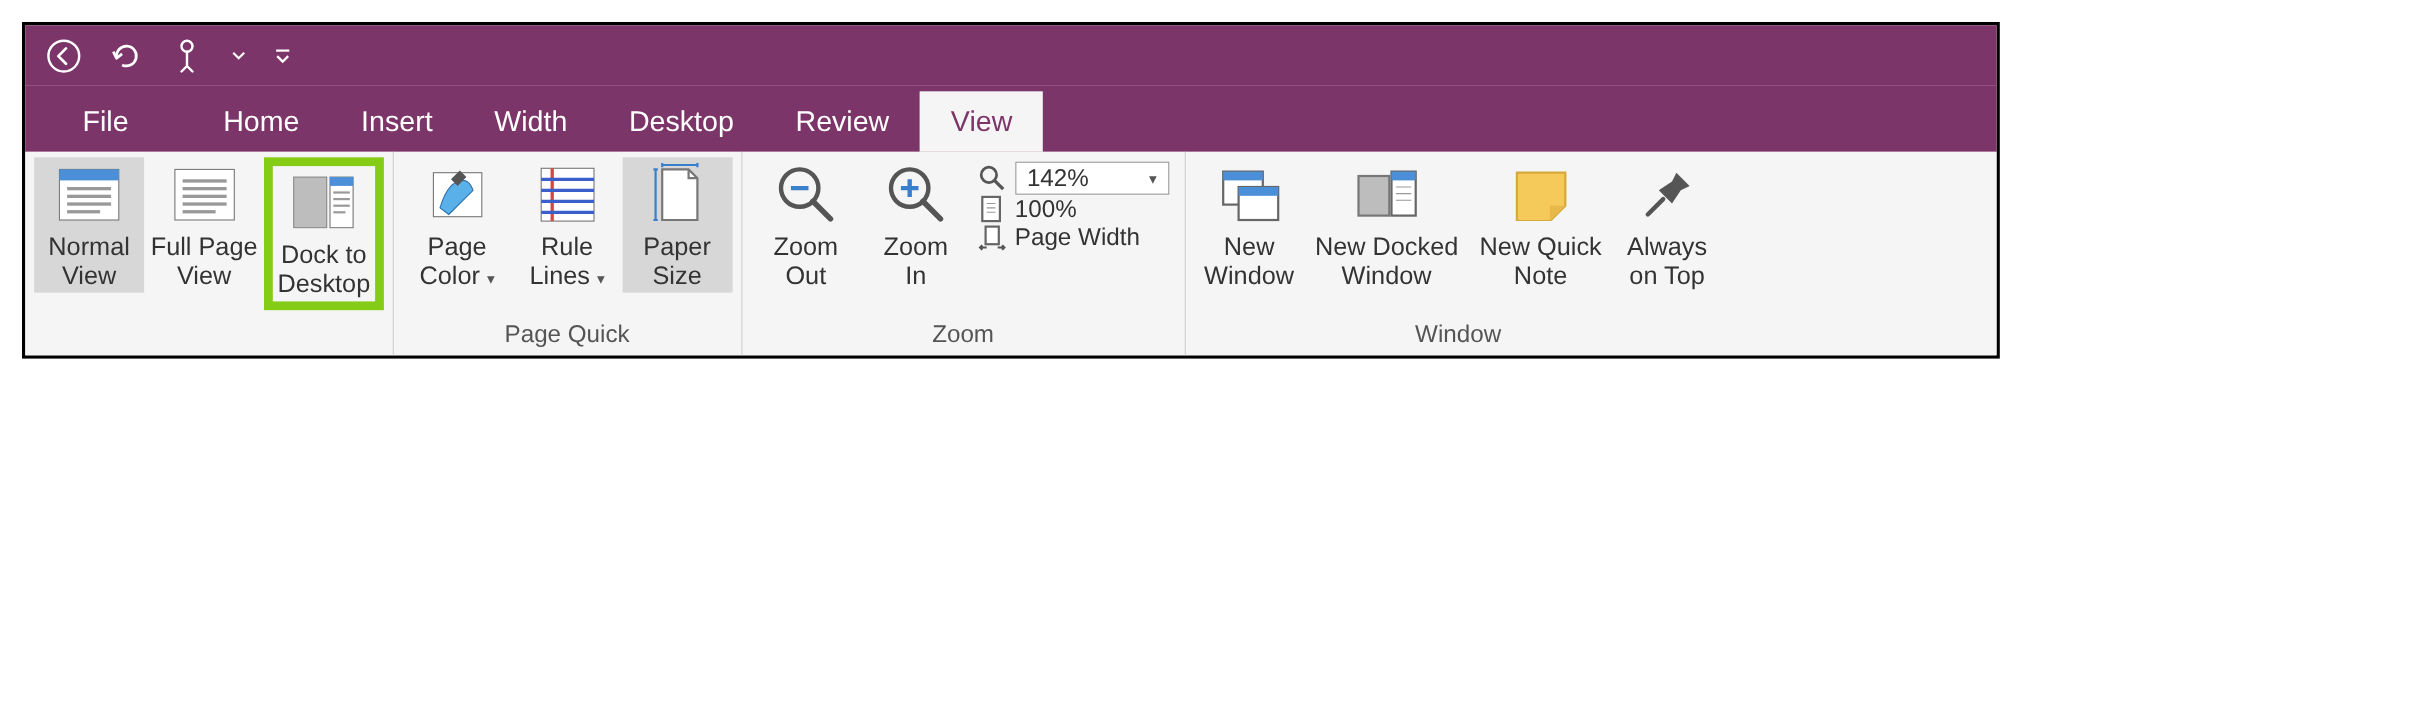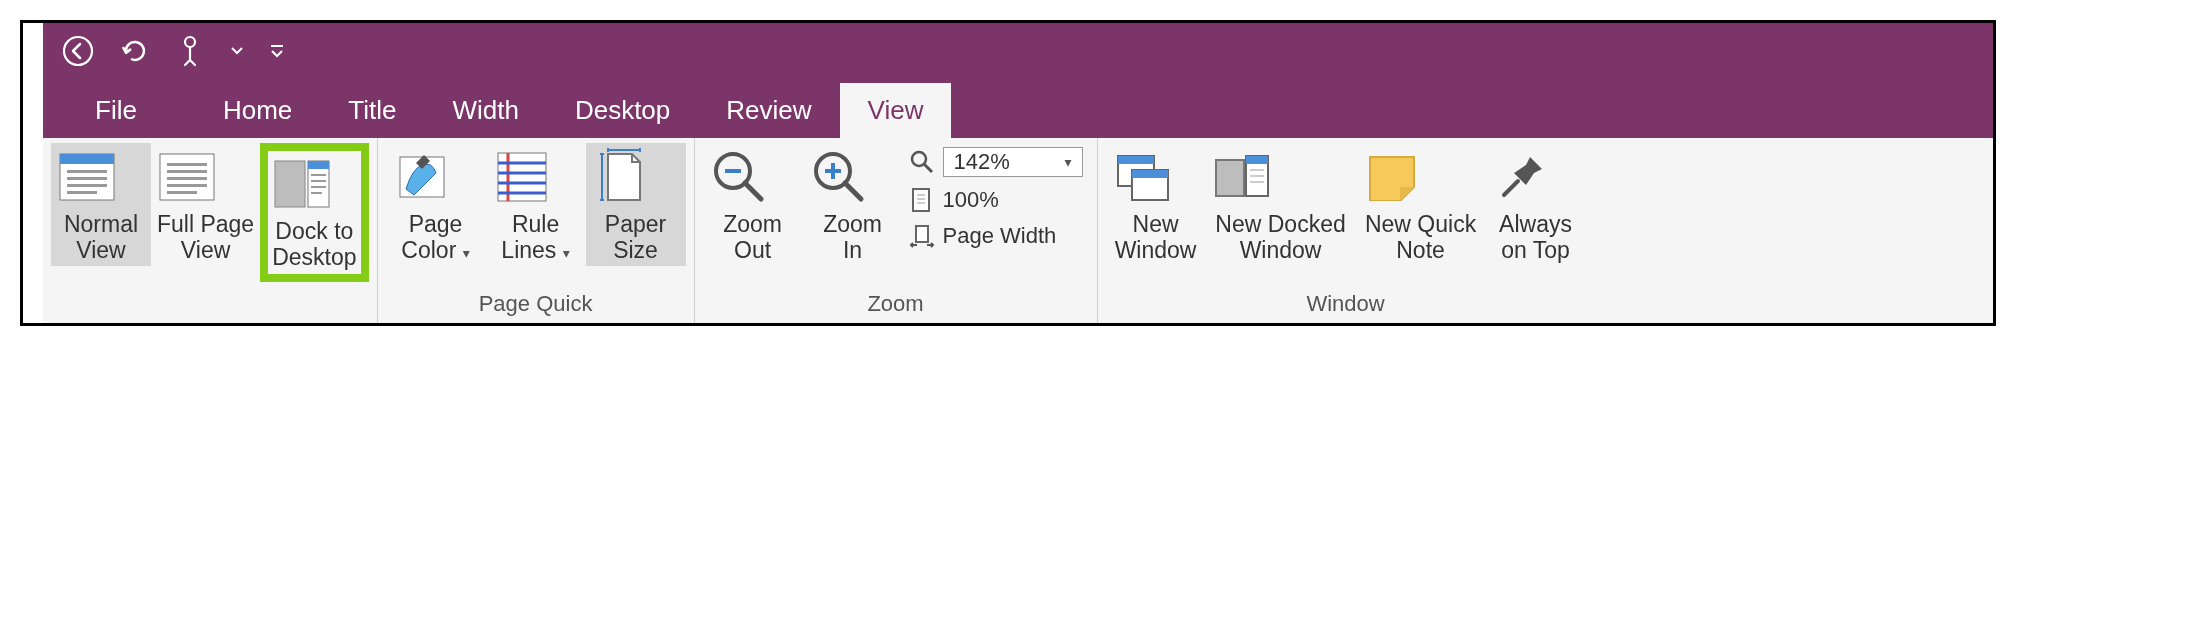--- a/index.html
+++ b/index.html
@@ -5,22 +5,21 @@
   * { box-sizing: border-box; }
   body {
     margin: 0;
     padding: 20px;
     background: #fff;
     font-family: "Segoe UI", Arial, sans-serif;
     font-size: 20px;
   }
   .frame {
     border: 3px solid #000;
-    width: 1976px;
-    padding-left: 20px;
+    width: 1798px;
   }
   .titlebar {
     background: #7c3568;
     height: 55px;
     display: flex;
     align-items: center;
     padding: 0 18px;
     gap: 22px;
   }
   .titlebar .qat-btn {
@@ -70,20 +69,21 @@
   }
   .group-label {
     text-align: center;
     color: #555;
     font-size: 22px;
     padding: 2px 0 4px 0;
   }
   .big-btn {
     display: flex;
     flex-direction: column;
+    align-items: center;
     justify-content: flex-start;
     padding: 4px 6px 2px 6px;
     cursor: pointer;
     text-align: center;
     min-width: 100px;
   }
   .big-btn.selected {
     background: #d7d7d7;
   }
   .big-btn .icon-slot {
@@ -100,21 +100,21 @@
     line-height: 1.15;
     white-space: pre-line;
   }
   .highlight {
     border: 8px solid #84cc16;
     padding: 3px 4px;
   }
   .zoom-small {
     display: flex;
     flex-direction: column;
-    gap: 10px;
+    gap: 0;
     padding: 4px 6px;
     font-size: 22px;
     color: #333;
   }
   .zoom-row {
     display: flex;
     align-items: center;
     gap: 8px;
   }
   .zoom-input {
@@ -166,21 +166,21 @@
       <svg width="16" height="16" viewBox="0 0 16 16">
           <rect x="2" y="2" width="12" height="2" fill="#fff"></rect>
           <path d="M3 8 L8 13 L13 8" fill="none" stroke="#fff" stroke-width="2"></path>
         </svg>
     </div>
   </div>
 
   <div class="menubar">
     <div class="menu-tab" style="padding-left:42px;padding-right:58px">File</div>
     <div class="menu-tab">Home</div>
-    <div class="menu-tab">Title</div>
+    <div class="menu-tab">Insert</div>
     <div class="menu-tab">Width</div>
     <div class="menu-tab">Desktop</div>
     <div class="menu-tab">Review</div>
     <div class="menu-tab active">View</div>
   </div>
 
   <div class="ribbon">
 
     <div class="group">
       <div class="group-row">

